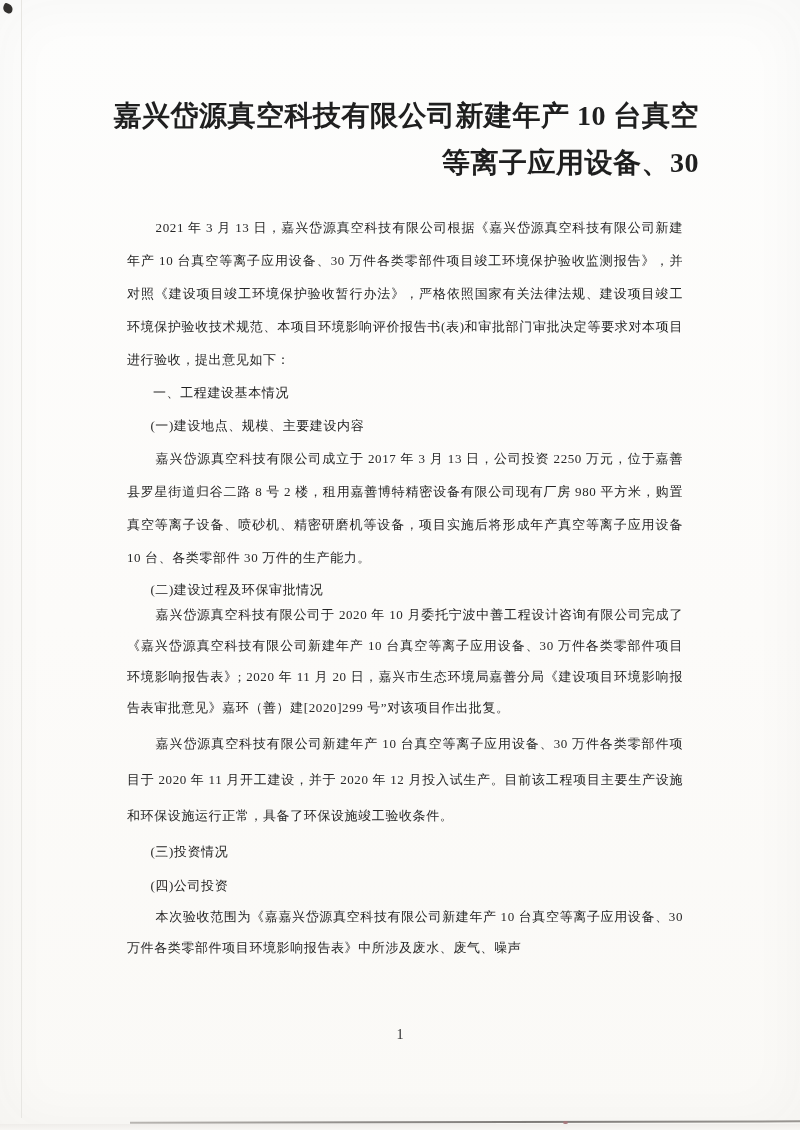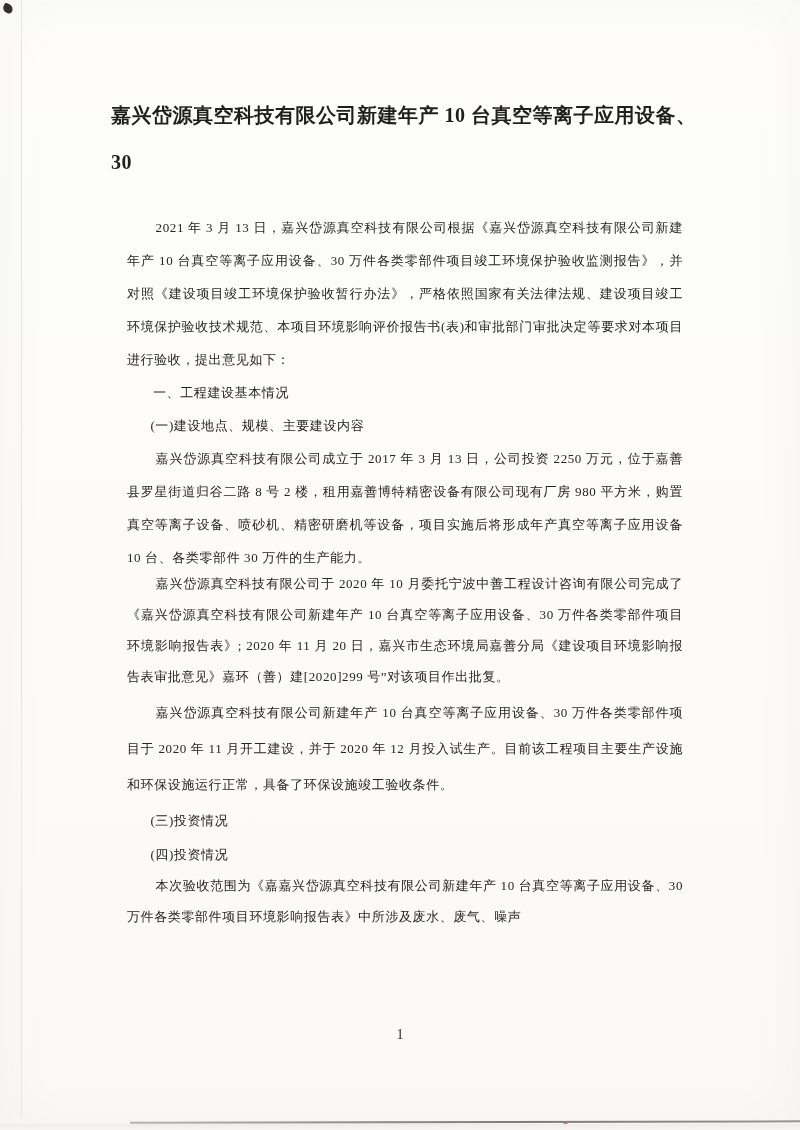--- a/index.html
+++ b/index.html
@@ -55,22 +55,22 @@
   }
   
   .content {
     position: absolute;
     left: 127px; top: 0;
     width: 556px;
     filter: blur(0.22px);
   }
   .doc-title {
     margin: 92px -16px 0 -16px;
-    text-align: left;
-    font-size: 20px;
+    text-align: right;
+    font-size: 28px;
     font-weight: 700;
     line-height: 47px;
     letter-spacing: 0.5px;
     color: #1f1f1f;
   }
   .block {
     font-size: 13px;
     line-height: 33px;
     letter-spacing: 0.6px;
     text-align: justify;
@@ -111,22 +111,23 @@
   <div class="content">
 
     <div class="doc-title">
       <div>嘉兴岱源真空科技有限公司新建年产 10 台真空等离子应用设备、30</div>
     </div>
 
     <div class="block para b0">2021 年 3 月 13 日，嘉兴岱源真空科技有限公司根据《嘉兴岱源真空科技有限公司新建年产 10 台真空等离子应用设备、30 万件各类零部件项目竣工环境保护验收监测报告》，并对照《建设项目竣工环境保护验收暂行办法》，严格依照国家有关法律法规、建设项目竣工环境保护验收技术规范、本项目环境影响评价报告书(表)和审批部门审批决定等要求对本项目进行验收，提出意见如下：</div>
     <div class="block h1 b1">一、工程建设基本情况</div>
     <div class="block h2 b2">(一)建设地点、规模、主要建设内容</div>
     <div class="block para b3">嘉兴岱源真空科技有限公司成立于 2017 年 3 月 13 日，公司投资 2250 万元，位于嘉善县罗星街道归谷二路 8 号 2 楼，租用嘉善博特精密设备有限公司现有厂房 980 平方米，购置真空等离子设备、喷砂机、精密研磨机等设备，项目实施后将形成年产真空等离子应用设备 10 台、各类零部件 30 万件的生产能力。</div>
+    <div class="block h2 b4">(二)建设过程及环保审批情况</div>
     <div class="block para b5">嘉兴岱源真空科技有限公司于 2020 年 10 月委托宁波中善工程设计咨询有限公司完成了《嘉兴岱源真空科技有限公司新建年产 10 台真空等离子应用设备、30 万件各类零部件项目环境影响报告表》; 2020 年 11 月 20 日，嘉兴市生态环境局嘉善分局《建设项目环境影响报告表审批意见》嘉环（善）建[2020]299 号”对该项目作出批复。</div>
     <div class="block para b6">嘉兴岱源真空科技有限公司新建年产 10 台真空等离子应用设备、30 万件各类零部件项目于 2020 年 11 月开工建设，并于 2020 年 12 月投入试生产。目前该工程项目主要生产设施和环保设施运行正常，具备了环保设施竣工验收条件。</div>
     <div class="block h2 b7">(三)投资情况</div>
-    <div class="block h2 b9">(四)投资情况</div>
+    <div class="block h2 b9">(四)公司投资</div>
     <div class="block para b10">本次验收范围为《嘉嘉兴岱源真空科技有限公司新建年产 10 台真空等离子应用设备、30 万件各类零部件项目环境影响报告表》中所涉及废水、废气、噪声</div>
   </div>
 
   <div class="page-number">1</div>
 
 </div>
 
 </body></html>

